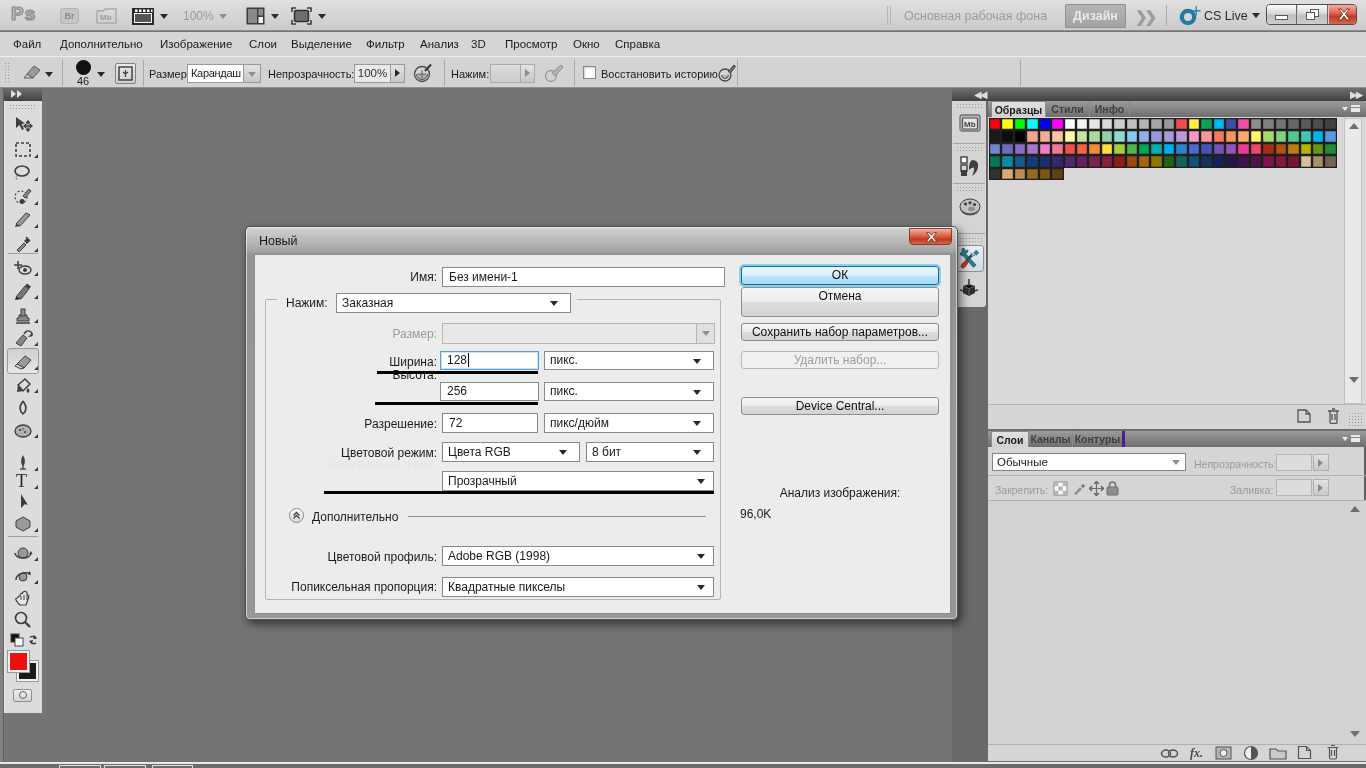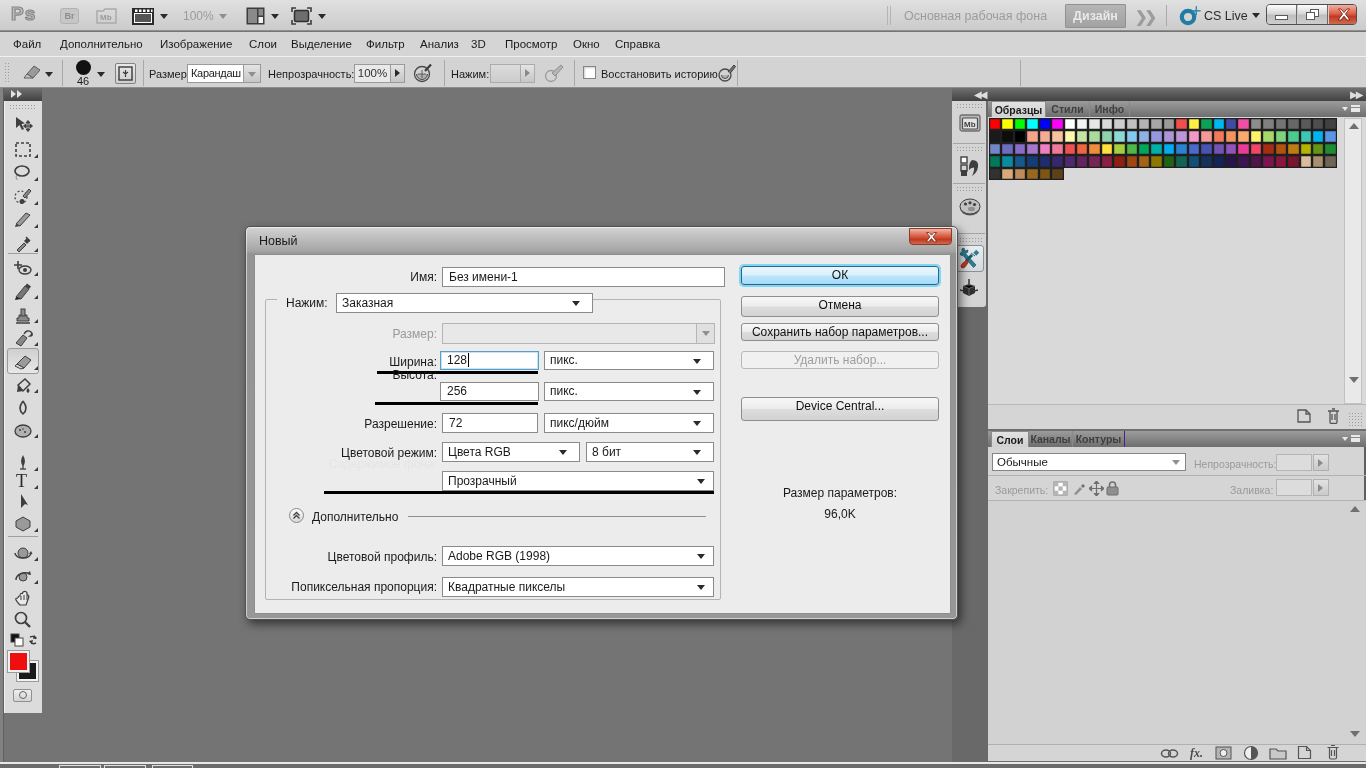--- a/index.html
+++ b/index.html
@@ -478,21 +478,21 @@
     <path d="M10 2 v4 h4" fill="none" stroke="#555" stroke-width="1.3"></path>
   </svg>
 <svg class="a" style="left:1326px;top:407px" width="15" height="17" viewBox="0 0 15 17">
     <path d="M2 4 h11 M4 4 v11 q0 1.5 1.5 1.5 h4 q1.5 0 1.5-1.5 v-11 M6 2 h3 M6 7 v6 M9 7 v6" fill="none" stroke="#555" stroke-width="1.3"></path>
   </svg>
 <div class="a dot" style="left:1348px;top:412px;width:14px;height:14px"></div>
 <div class="a" style="left:988px;top:429px;width:378px;height:2px;background:#6f6f6f"></div>
 <div class="a" style="left:988px;top:431px;width:378px;height:16px;background:linear-gradient(#9c9c9c,#6e6e6e)"></div>
 <div class="a" style="left:991px;top:431px;width:38px;height:16px;background:linear-gradient(#e2e2e2,#d0d0d0);border:1px solid #8a8a8a;border-bottom:none;font-size:10.5px;font-weight:bold;text-align:center;line-height:16px;color:#1a1a1a">Слои</div>
 <div class="a" style="left:1029px;top:431px;width:44px;height:16px;border-right:1px solid #8a8a8a;font-size:10.5px;font-weight:bold;text-align:center;line-height:16px;color:#3f3f3f">Каналы</div>
-<div class="a" style="left:1073px;top:431px;width:52px;height:16px;border-right:1px solid #4c1d95;font-size:10.5px;font-weight:bold;text-align:center;line-height:16px;color:#3f3f3f">Контуры</div>
+<div class="a" style="left:1073px;top:431px;width:52px;height:16px;border-right:3px solid #4c1d95;font-size:10.5px;font-weight:bold;text-align:center;line-height:16px;color:#3f3f3f">Контуры</div>
 <div class="a" style="left:1342px;top:437px;width:0;height:0;border-left:3.5px solid transparent;border-right:3.5px solid transparent;border-top:4.5px solid #e8e8e8"></div>
 <div class="a ham" style="left:1351px;top:435px"></div>
 <div class="a" style="left:992px;top:453px;width:194px;height:18px;background:#fff;border:1px solid #858585;font-size:11.5px;line-height:16px;padding-left:4px">Обычные</div>
 <div class="a tri-dg" style="left:1172px;top:460px"></div>
 <div class="a glbl" style="left:1194px;top:458px;font-size:10.5px">Непрозрачность:</div>
 <div class="a" style="left:1276px;top:454px;width:36px;height:17px;background:#dcdcdc;border:1px solid #b5b5b5"></div>
 <div class="a" style="left:1313px;top:454px;width:16px;height:17px;background:linear-gradient(#e2e2e2,#cacaca);border:1px solid #b0b0b0">
     <div style="width:0;height:0;border-top:4px solid transparent;border-bottom:4px solid transparent;border-left:5px solid #8a8a8a;margin:3.5px 0 0 4px"></div>
   </div>
 <div class="a" style="left:988px;top:475px;width:378px;height:1px;background:#b2b2b2"></div>
@@ -562,28 +562,28 @@
 <div class="a" style="left:663px;top:1px;width:43px;height:17px;background:linear-gradient(#f0b5a8,#dd6a50 40%,#c13a20 70%,#cf6a4e);border:1px solid #8a3a28;border-radius:0 0 4px 4px">
       <svg class="a" style="left:15px;top:3px" width="13" height="11" viewBox="0 0 13 11">
         <path d="M1.5 0.5 L4 0.5 L6.5 3.2 L9 0.5 L11.5 0.5 L8 4.8 L11.8 9.8 L9.2 9.8 L6.5 6.5 L3.8 9.8 L1.2 9.8 L5 4.8 Z" fill="#ffffff" stroke="#6f2315" stroke-width="0.8" stroke-linejoin="round"></path>
       </svg>
     </div>
 <div class="a" style="left:8px;top:27px;width:697px;height:360px;background:#ececec;border:1px solid #8e8e8e;border-radius:1px"></div>
 </div>
 <div class="a lbl" style="left:177px;top:270px;width:260px;color:#1a1a1a">Имя:</div>
 <div class="a inp" style="left:442px;top:267px;width:283px;height:20px;line-height:18px">Без имени-1</div>
 <div class="a btn" style="left:741px;top:266px;width:198px;height:19px;line-height:17px;background:linear-gradient(#eaf6fd,#d9f0fc 48%,#bee6fd 52%,#a7d9f5);border-color:#2c628b;box-shadow:0 0 0 2px #7ed8f4">ОК</div>
-<div class="a btn" style="left:741px;top:296px;width:198px;height:21px;line-height:16px">Отмена</div>
+<div class="a btn" style="left:741px;top:287px;width:198px;height:30px;line-height:16px">Отмена</div>
 <div class="a btn" style="left:741px;top:323px;width:198px;height:18px;line-height:16px">Сохранить набор параметров...</div>
 <div class="a btn" style="left:741px;top:351px;width:198px;height:18px;line-height:16px;background:#f0f0f0;border-color:#b8b8b8;color:#9e9e9e">Удалить набор...</div>
-<div class="a btn" style="left:741px;top:397px;width:198px;height:24px;line-height:16px">Device Central...</div>
+<div class="a btn" style="left:741px;top:397px;width:198px;height:18px;line-height:16px">Device Central...</div>
 <div class="a" style="left:265px;top:299px;width:456px;height:301px;border:1px solid #b4b4b4;border-radius:2px"></div>
 <div class="a" style="left:277px;top:290px;width:300px;height:18px;background:#ececec"></div>
 <div class="a" style="left:286px;top:296px;font-size:12px">Нажим:</div>
-<div class="a combo" style="left:336px;top:293px;width:257px;height:20px;line-height:18px">Заказная<div class="tri-d" style="position:absolute;right:12px;top:7px"></div></div>
+<div class="a combo" style="left:336px;top:293px;width:235px;height:20px;line-height:18px">Заказная<div class="tri-d" style="position:absolute;right:12px;top:7px"></div></div>
 <div class="a lbl" style="left:177px;top:327px;width:260px;color:#9a9a9a">Размер:</div>
 <div class="a" style="left:442px;top:323px;width:254px;height:21px;background:#e8e8e8;border:1px solid #b5b5b5;border-right:none"></div>
 <div class="a" style="left:696px;top:323px;width:19px;height:21px;background:#e0e0e0;border:1px solid #b5b5b5">
     <div class="tri-dg" style="margin:7px 0 0 5px"></div>
   </div>
 <div class="a lbl" style="left:177px;top:355px;width:260px;color:#1a1a1a">Ширина:</div>
 <div class="a inp" style="left:440px;top:351px;width:99px;height:19px;line-height:17px;border:1px solid #56a0c8;box-shadow:inset 0 0 0 1px #c8e4f2">128<span style="border-left:1px solid #000;margin-left:1px"></span></div>
 <div class="a ul" style="left:377px;top:371px;width:161px"></div>
 <div class="a combo" style="left:544px;top:351px;width:170px;height:19px;line-height:17px">пикс.<div class="tri-d" style="position:absolute;right:12px;top:7px"></div></div>
 <div class="a lbl" style="left:177px;top:368px;width:260px;color:#1a1a1a">Высота:</div>
@@ -592,22 +592,22 @@
 <div class="a combo" style="left:544px;top:382px;width:170px;height:19px;line-height:17px">пикс.<div class="tri-d" style="position:absolute;right:12px;top:7px"></div></div>
 <div class="a lbl" style="left:177px;top:417px;width:260px;color:#1a1a1a">Разрешение:</div>
 <div class="a inp" style="left:442px;top:413px;width:96px;height:20px;line-height:18px">72</div>
 <div class="a combo" style="left:544px;top:413px;width:170px;height:20px;line-height:18px">пикс/дюйм<div class="tri-d" style="position:absolute;right:12px;top:7px"></div></div>
 <div class="a lbl" style="left:177px;top:446px;width:260px;color:#1a1a1a">Цветовой режим:</div>
 <div class="a combo" style="left:442px;top:442px;width:138px;height:20px;line-height:18px">Цвета RGB<div class="tri-d" style="position:absolute;right:12px;top:7px"></div></div>
 <div class="a combo" style="left:586px;top:442px;width:128px;height:20px;line-height:18px">8 бит<div class="tri-d" style="position:absolute;right:12px;top:7px"></div></div>
 <div class="a lbl" style="left:177px;top:457px;width:260px;color:#e5e5e5">Содержимое фона:</div>
 <div class="a combo" style="left:442px;top:471px;width:272px;height:20px;line-height:18px">Прозрачный<div class="tri-d" style="position:absolute;right:8px;top:7px"></div></div>
 <div class="a ul" style="left:324px;top:491px;width:390px"></div>
-<div class="a" style="left:740px;top:486px;width:200px;text-align:center;font-size:12px">Размер параметров:</div>
-<div class="a" style="left:740px;top:507px;width:200px;text-align:center;font-size:12px">96,0K</div>
+<div class="a" style="left:740px;top:486px;width:200px;text-align:center;font-size:12px">Анализ изображения:</div>
+<div class="a" style="left:740px;top:507px;width:200px;font-size:12px">96,0K</div>
 <div class="a" style="left:289px;top:508px;width:15px;height:15px;border:1px solid #8a8a8a;border-radius:50%;background:linear-gradient(#fdfdfd,#d8d8d8)"><svg width="13" height="13" viewBox="0 0 13 13">
       <path d="M3.5 6.5 L6.5 3.5 L9.5 6.5 M3.5 9.5 L6.5 6.5 L9.5 9.5" fill="none" stroke="#3f3f3f" stroke-width="1.3"></path>
     </svg></div>
 <div class="a" style="left:312px;top:510px;font-size:12px">Дополнительно</div>
 <div class="a" style="left:408px;top:516px;width:298px;height:1px;background:#8f8f8f"></div>
 <div class="a lbl" style="left:177px;top:550px;width:260px;color:#1a1a1a">Цветовой профиль:</div>
 <div class="a combo" style="left:442px;top:546px;width:272px;height:20px;line-height:18px">Adobe RGB (1998)<div class="tri-d" style="position:absolute;right:8px;top:7px"></div></div>
 <div class="a lbl" style="left:177px;top:580px;width:260px;color:#1a1a1a">Попиксельная пропорция:</div>
 <div class="a combo" style="left:442px;top:577px;width:272px;height:20px;line-height:18px">Квадратные пикселы<div class="tri-d" style="position:absolute;right:8px;top:7px"></div></div>
 </body></html>

